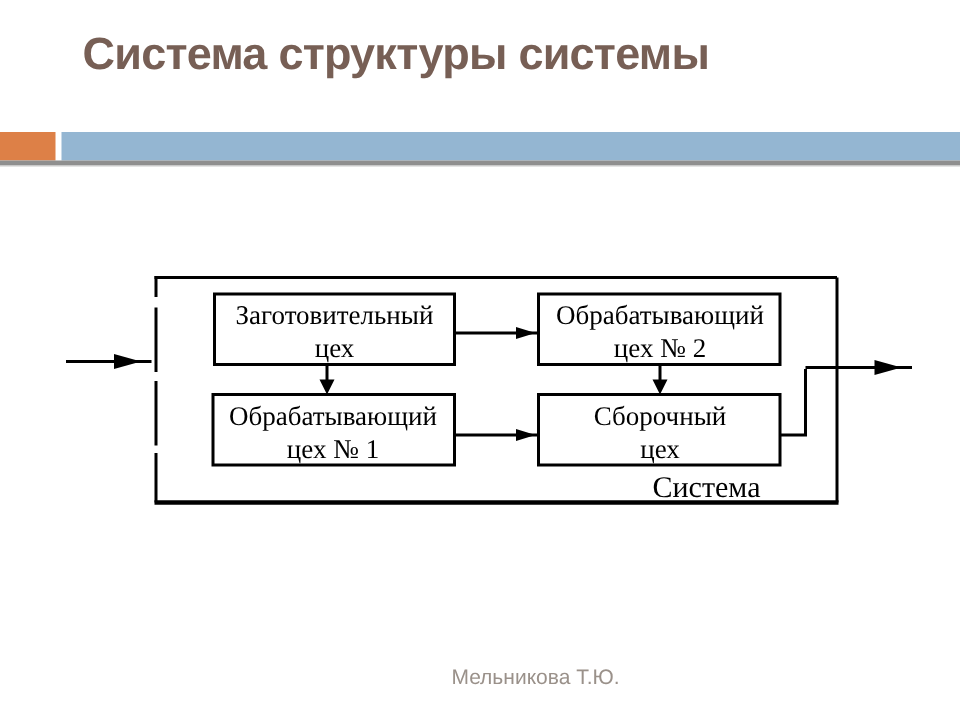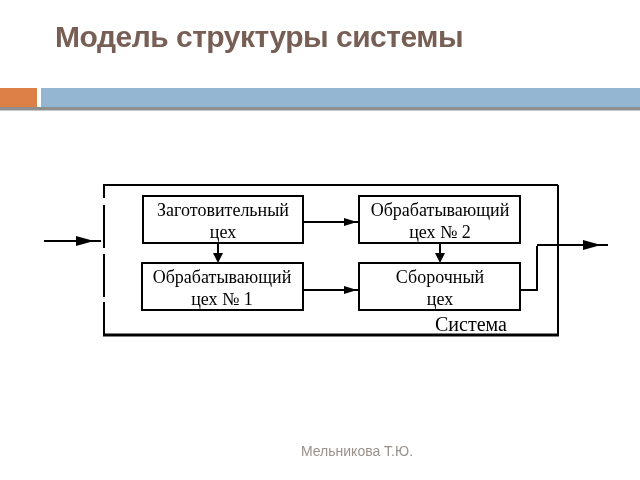--- a/index.html
+++ b/index.html
@@ -63,21 +63,21 @@
     left: 257px; top: 443px;
     width: 200px;
     text-align: center;
     font-size: 14px;
     color: #9A918A;
   }
 </style>
 </head>
 <body>
 
-<div class="slide-title">Модель структуры системы</div>
+<div class="slide-title">Система структуры системы</div>
 
 <div class="accent-bar-orange"></div>
 <div class="accent-bar-blue"></div>
 <div class="rule-dark"></div>
 <div class="rule-light"></div>
 
 <svg class="diagram-svg" viewBox="0 0 640 480" xmlns="http://www.w3.org/2000/svg">
 
   <path class="ink" stroke-width="2" d="M103,185 H558"></path>
   <path class="ink" stroke-width="2" d="M558,185 V335"></path>

